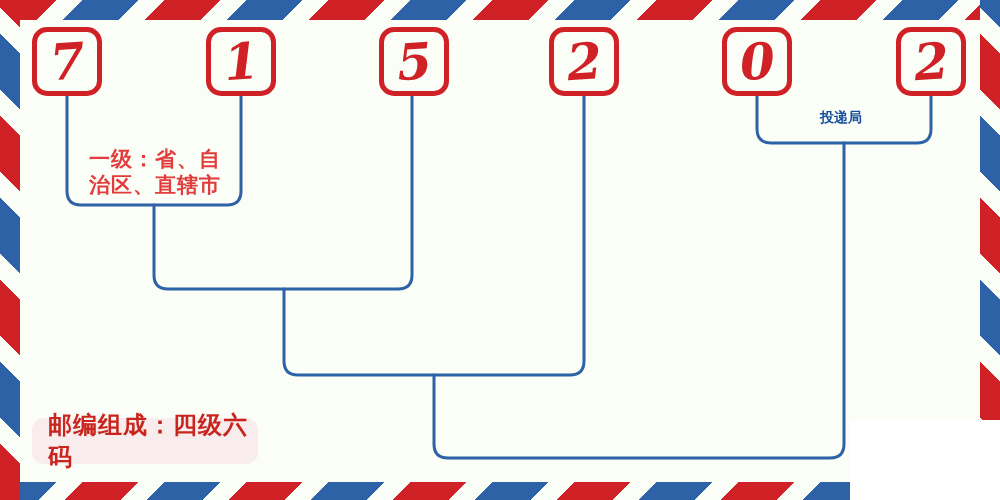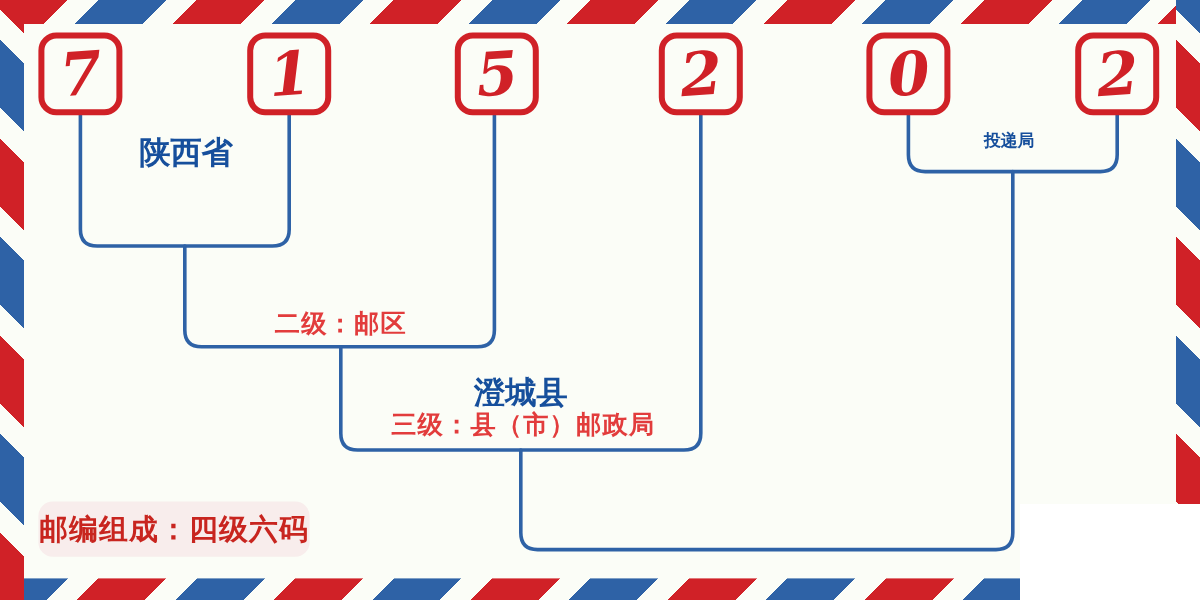--- a/index.html
+++ b/index.html
@@ -78,21 +78,21 @@
   .lbl-delivery{font-size:14px;}
   .lbl-wrap{white-space:normal; width:146px; line-height:26px;}
   
   .badge{
     position:absolute; left:32px; top:418px; width:226px; height:46px;
     background:var(--badge-bg); border-radius:12px; z-index:3;
     display:flex; align-items:center; justify-content:center;
   }
   .badge-text{
     font-family:"DejaVu Serif", serif; font-weight:bold;
-    font-size:24px; color:var(--badge-text); letter-spacing:1px;
+    font-size:24px; color:var(--badge-text); letter-spacing:1px;margin-left:16px;
   }
 </style>
 </head>
 <body>
 
 <div class="stage">
 
   <div class="border-band border-top"></div>
   <div class="border-band border-bottom"></div>
   <div class="border-band border-left"></div>
@@ -118,26 +118,23 @@
   <div class="digit-box" style="left:549px">
     <span class="digit">2</span>
   </div>
   <div class="digit-box" style="left:722px">
     <span class="digit">0</span>
   </div>
   <div class="digit-box" style="left:896px">
     <span class="digit">2</span>
   </div>
 
-  <div class="lbl lbl-blue lbl-region" style="left:155px; top:110px">陕西省</div>
+  <div class="lbl lbl-red lbl-wrap" style="left:155px; top:146px">一级：省、自治区、直辖市</div>
 
-  <div class="lbl lbl-red" style="left:284px; top:256px">二级：邮区</div>
 
-  <div class="lbl lbl-blue lbl-region" style="left:434px; top:310px">澄城县</div>
-  <div class="lbl lbl-red" style="left:436px; top:340px">三级：县（市）邮政局</div>
 
 
   <div class="lbl lbl-blue lbl-delivery" style="left:841px; top:109px">投递局</div>
 
   <div class="badge">
     <span class="badge-text">邮编组成：四级六码</span>
   </div>
 
   <div class="corner-patch"></div>
 

